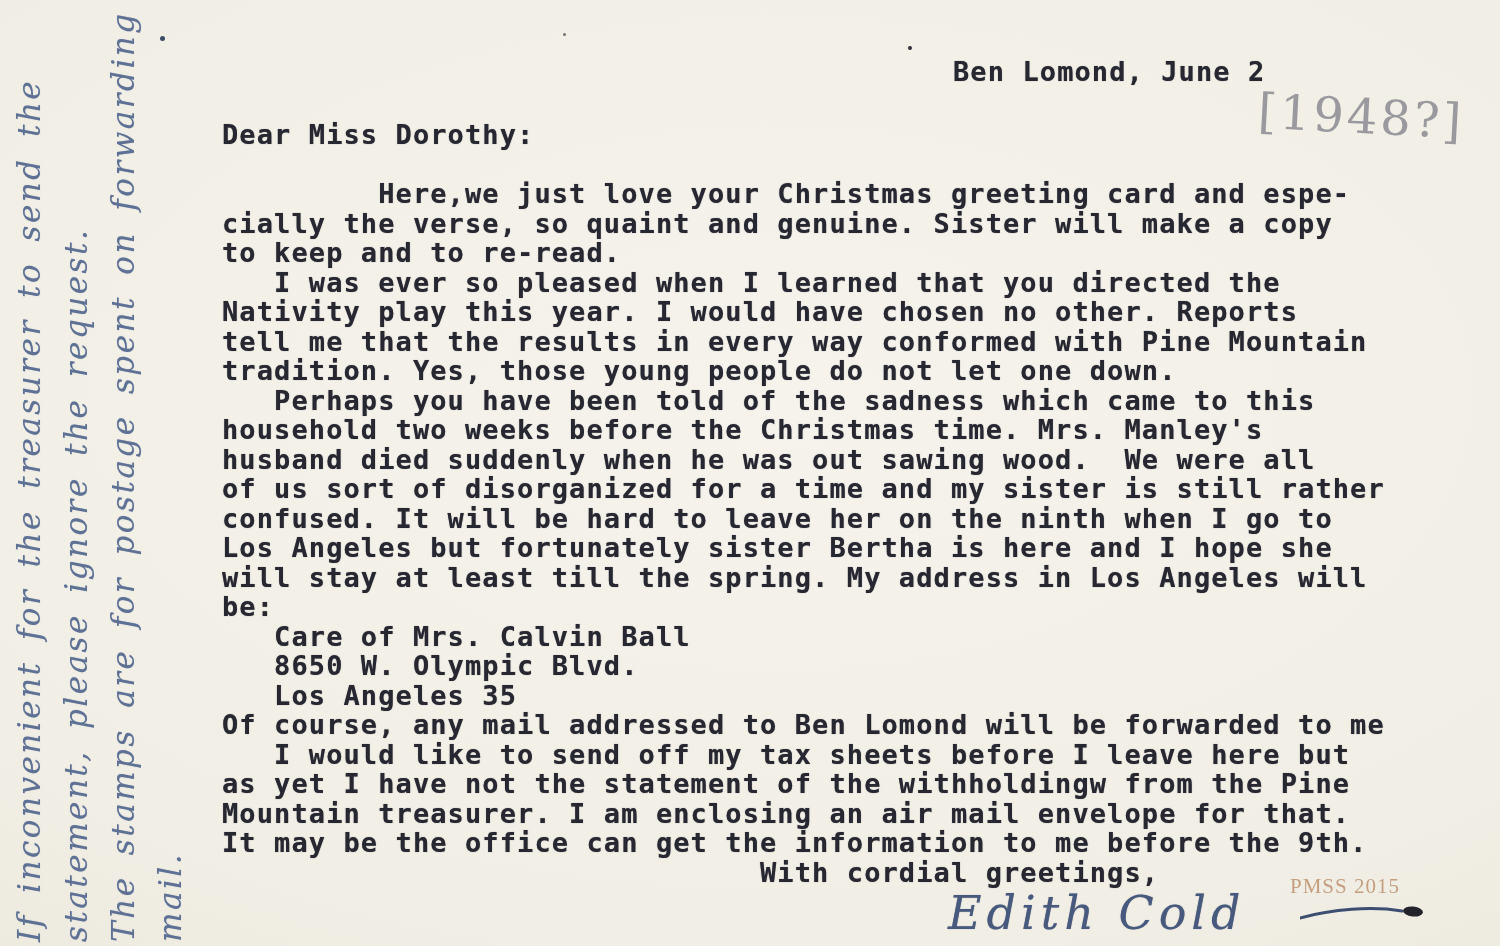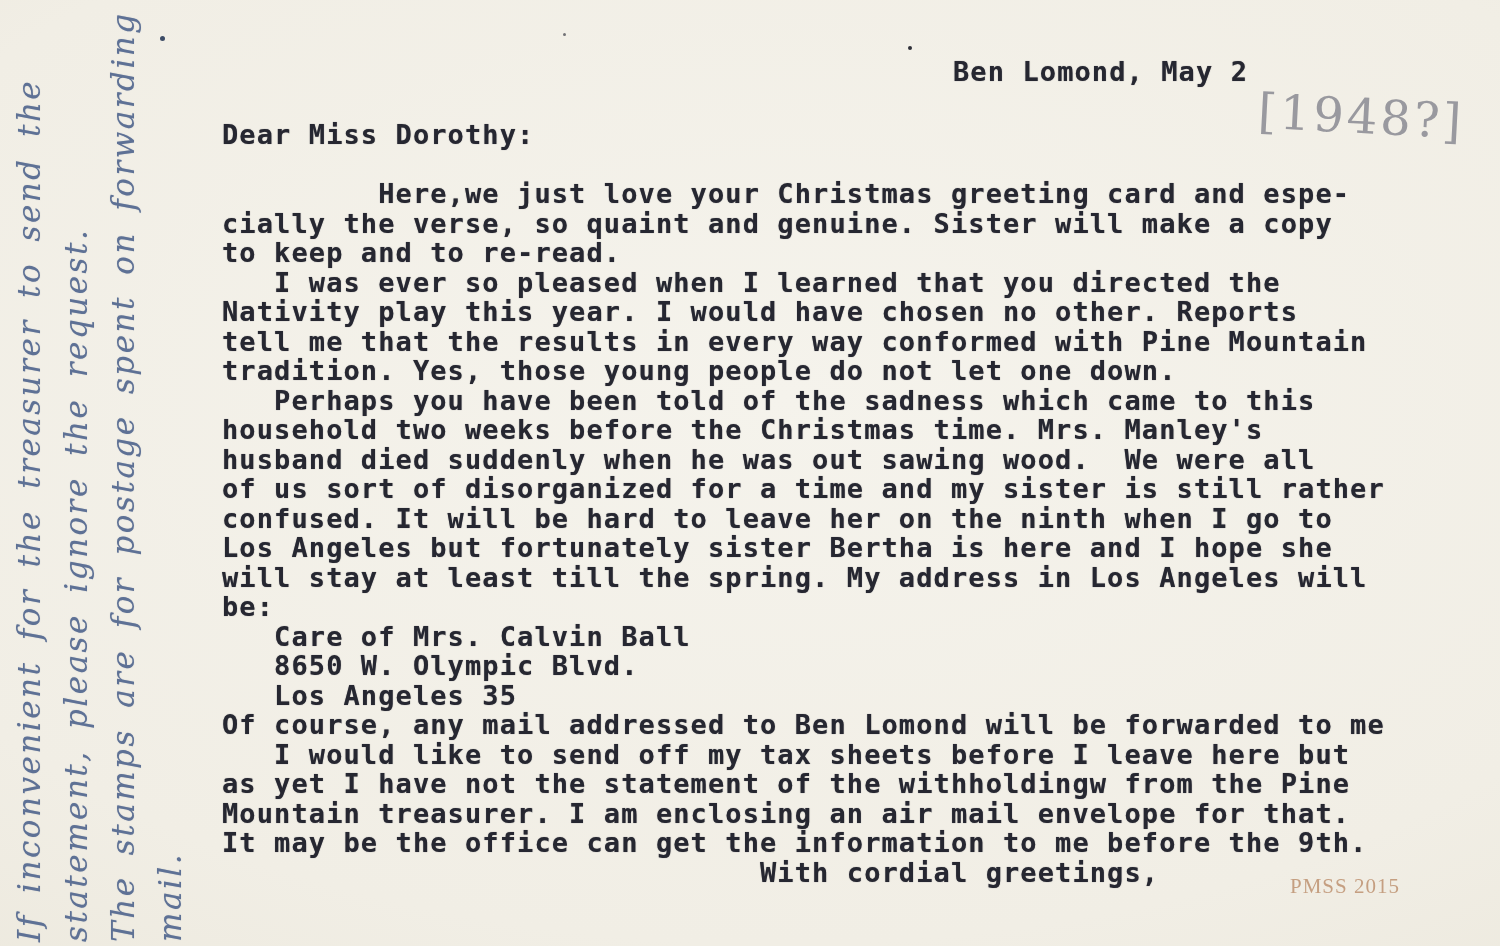--- a/index.html
+++ b/index.html
@@ -75,26 +75,33 @@
 
 <div class="page">
 
   <div class="margin-note">
       <div class="hw-line">If inconvenient for the treasurer to send the</div>
       <div class="hw-line">statement, please ignore the request.</div>
       <div class="hw-line">The stamps are for postage spent on forwarding</div>
       <div class="hw-line">mail.</div>
     </div>
 
-  <div class="dateline typed">Ben Lomond, May 2</div>
+  <div class="dateline typed">Ben Lomond, June 2</div>
 
   <div class="pencil-year">[1948?]</div>
 
   <div class="typed-body typed"><div class="typed-line">Dear Miss Dorothy:</div><div class="typed-line">&nbsp;</div><div class="typed-line">         Here,we just love your Christmas greeting card and espe-</div><div class="typed-line">cially the verse, so quaint and genuine. Sister will make a copy</div><div class="typed-line">to keep and to re-read.</div><div class="typed-line">   I was ever so pleased when I learned that you directed the</div><div class="typed-line">Nativity play this year. I would have chosen no other. Reports</div><div class="typed-line">tell me that the results in every way conformed with Pine Mountain</div><div class="typed-line">tradition. Yes, those young people do not let one down.</div><div class="typed-line">   Perhaps you have been told of the sadness which came to this</div><div class="typed-line">household two weeks before the Christmas time. Mrs. Manley's</div><div class="typed-line">husband died suddenly when he was out sawing wood.  We were all</div><div class="typed-line">of us sort of disorganized for a time and my sister is still rather</div><div class="typed-line">confused. It will be hard to leave her on the ninth when I go to</div><div class="typed-line">Los Angeles but fortunately sister Bertha is here and I hope she</div><div class="typed-line">will stay at least till the spring. My address in Los Angeles will</div><div class="typed-line">be:</div><div class="typed-line">   Care of Mrs. Calvin Ball</div><div class="typed-line">   8650 W. Olympic Blvd.</div><div class="typed-line">   Los Angeles 35</div><div class="typed-line">Of course, any mail addressed to Ben Lomond will be forwarded to me</div><div class="typed-line">   I would like to send off my tax sheets before I leave here but</div><div class="typed-line">as yet I have not the statement of the withholdingw from the Pine</div><div class="typed-line">Mountain treasurer. I am enclosing an air mail envelope for that.</div><div class="typed-line">It may be the office can get the information to me before the 9th.</div><div class="typed-line">                               With cordial greetings,</div></div>
 
+  <div class="signature">
+    <span class="sig-text">Edith Cold</span>
+    <svg class="sig-flourish" width="132" height="26" viewBox="0 0 132 26">
+      <path d="M0,16 C32,7 72,4 102,9" fill="none" stroke="#3d4e70" stroke-width="3" stroke-linecap="round"></path>
+      <ellipse cx="113" cy="9.5" rx="10" ry="5" fill="#23232c" transform="rotate(6 113 9.5)"></ellipse>
+    </svg>
+  </div>
 
   <div class="watermark">PMSS 2015</div>
 
   <div class="speck s1"></div>
   <div class="speck s2"></div>
   <div class="speck s3"></div>
 
 </div>
 
 </body></html>

